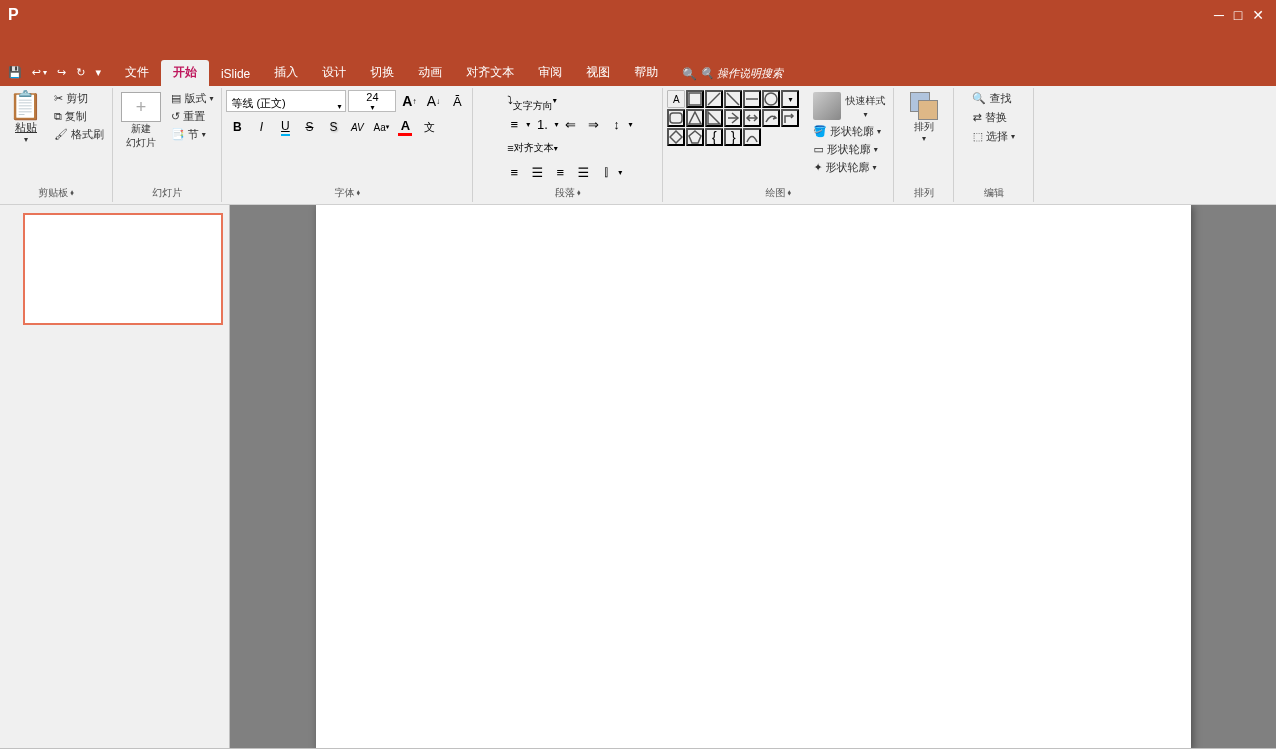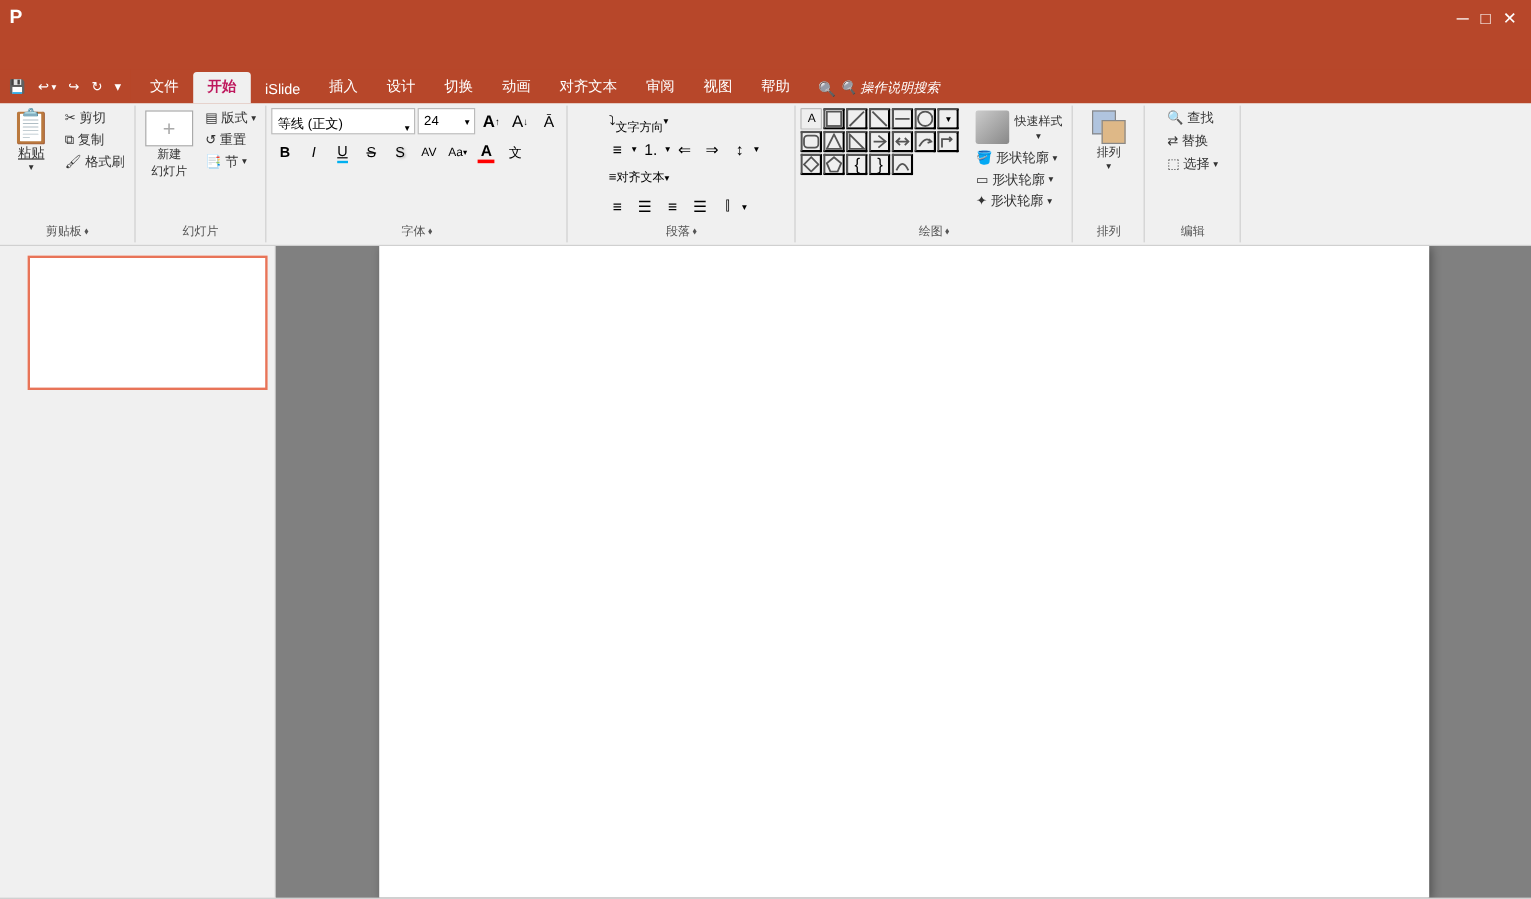--- a/index.html
+++ b/index.html
@@ -143,20 +143,21 @@
       border: 1px solid #bbb;
       background: white;
       height: 22px;
       width: 48px;
       padding: 0 4px;
       font-size: 11px;
       display: flex;
       align-items: center;
       justify-content: space-between;
       cursor: pointer;
+      flex-direction: column;
     }
     .font-row { display: flex; align-items: center; gap: 2px; margin-bottom: 2px; }
     .font-btn {
       width: 22px; height: 22px;
       border: 1px solid transparent;
       background: transparent;
       display: flex;
       align-items: center;
       justify-content: center;
       cursor: pointer;
@@ -372,21 +373,21 @@
       </div>
 
       <div class="font-row">
         <button class="font-btn bold">B</button>
         <button class="font-btn italic">I</button>
         <button class="font-btn underline">
           <div>U<div style="height:2px;background:#00b0f0;width:100%;margin-top:1px;"></div></div>
         </button>
         <button class="font-btn strike">S</button>
         <button class="font-btn" style="text-shadow:1px 1px 2px #aaa;">S</button>
-        <button class="font-btn" style="font-size:10px;">AV</button>
+        <button class="font-btn" style="font-size:10px;font-style:italic;">AV</button>
         <button class="font-btn" style="font-size:10px;">Aa<span style="font-size:7px;">▾</span></button>
         <button class="font-btn">
           <div style="display:flex;flex-direction:column;align-items:center;">
             <span style="font-weight:bold;font-size:13px;">A</span>
             <div style="height:3px;width:14px;background:red;"></div>
           </div>
         </button>
         <button class="font-btn" style="font-size:11px;">文</button>
       </div>
     </div>

